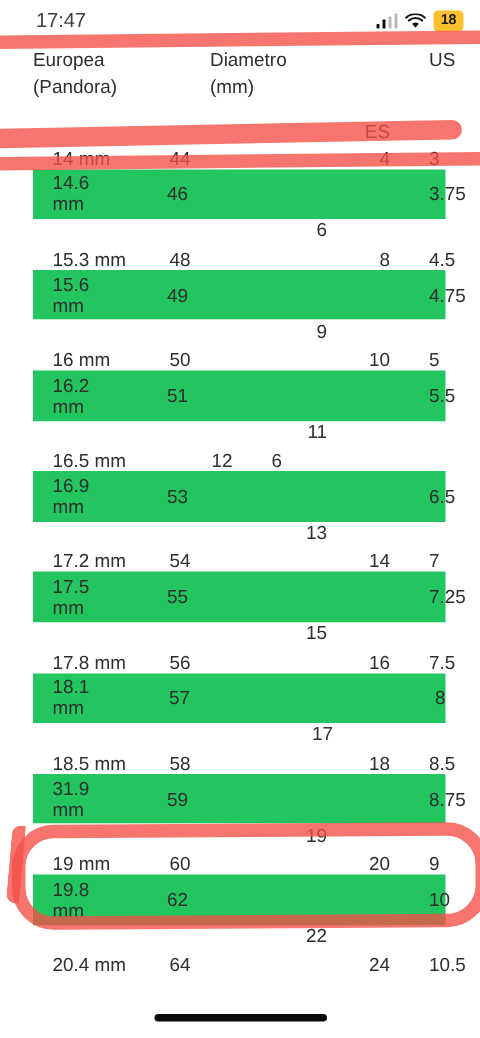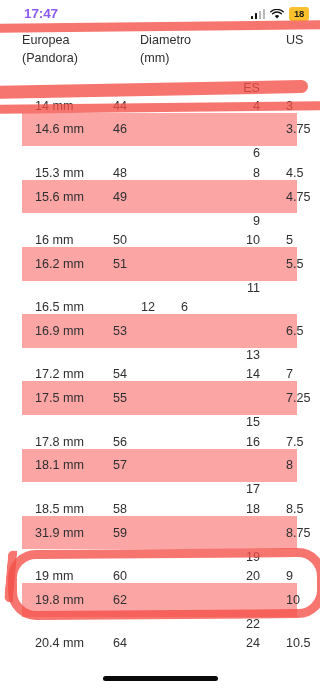--- a/index.html
+++ b/index.html
@@ -22,22 +22,22 @@
     top: 0; left: 0;
     width: 320px;
     height: 28px;
     z-index: 5;
   }
   #status-time {
     position: absolute;
     left: 24px;
     top: 6px;
     font-size: 13.5px;
-    font-weight: bold;
-    color: #8b5cf6;
+    font-weight: normal;
+    color: #404040;
     letter-spacing: -0.1px;
   }
   #status-right {
     position: absolute;
     right: 11px;
     top: 7px;
     display: flex;
     align-items: center;
     gap: 5px;
     height: 14px;
@@ -79,21 +79,21 @@
     left: 22px;
     top: 28px;
     width: 275px;
   }
   .tbl-row {
     display: flex;
     align-items: center;
     height: 33.6px;
     box-sizing: border-box;
   }
-  .tbl-row.alt { background: #fca5a5; }
+  .tbl-row.alt { background: #22c55e; gap: 42px; }
   .tbl-row.plain { background: #ffffff; align-items: flex-end; }
 
   #header-row {
     height: 51px;
     align-items: flex-start;
     padding-top: 1px;
     background: #ffffff;
   }
   #header-row .cell {
     line-height: 1.45;

